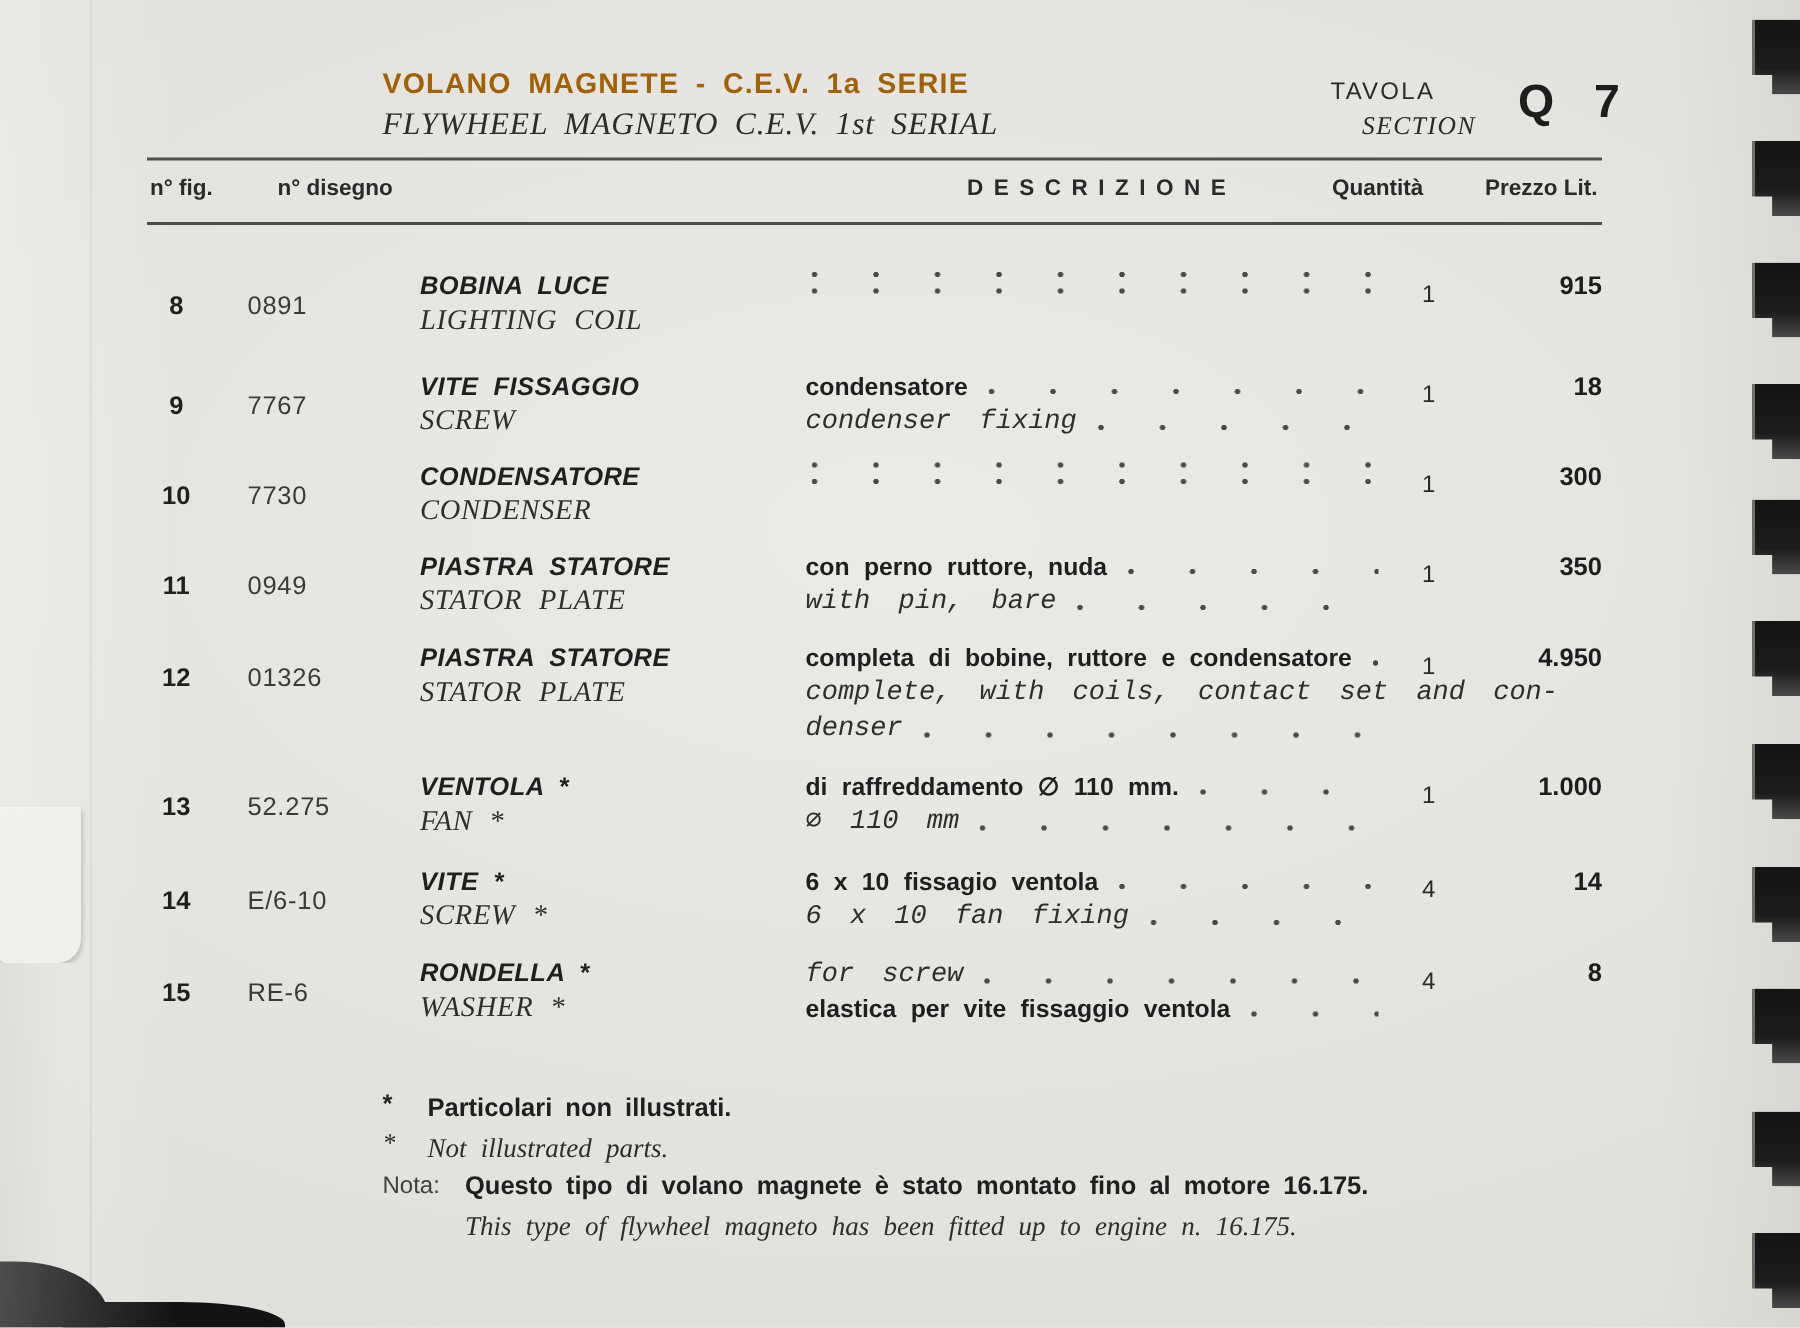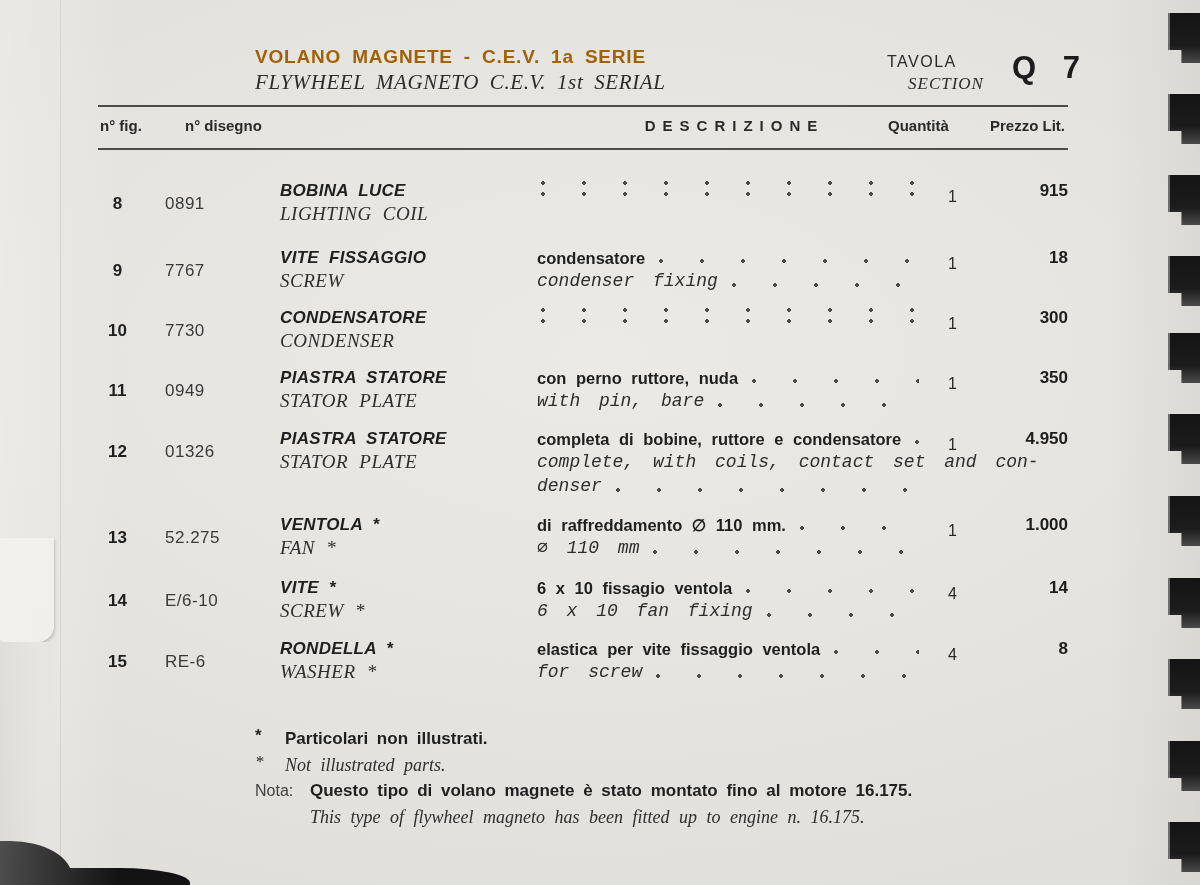--- a/index.html
+++ b/index.html
@@ -276,26 +276,26 @@
   </div>
 
   <div class="row" style="margin-top:15px">
     <div class="cell fig">15</div>
     <div class="cell dis">RE-6</div>
     <div class="cell pname">
       <div class="nit">RONDELLA *</div>
       <div class="nen">WASHER *</div>
     </div>
     <div class="cell desc">
+      <div class="line en">
+          <span class="t">for screw</span>
+          <span class="leader"></span>
+        </div>
       <div class="line it">
           <span class="t">elastica per vite fissaggio ventola</span>
-          <span class="leader"></span>
-        </div>
-      <div class="line en">
-          <span class="t">for screw</span>
           <span class="leader"></span>
         </div>
     </div>
     <div class="cell qty">4</div>
     <div class="cell price">8</div>
   </div>
 
 </div>
 
 <div class="notes">

